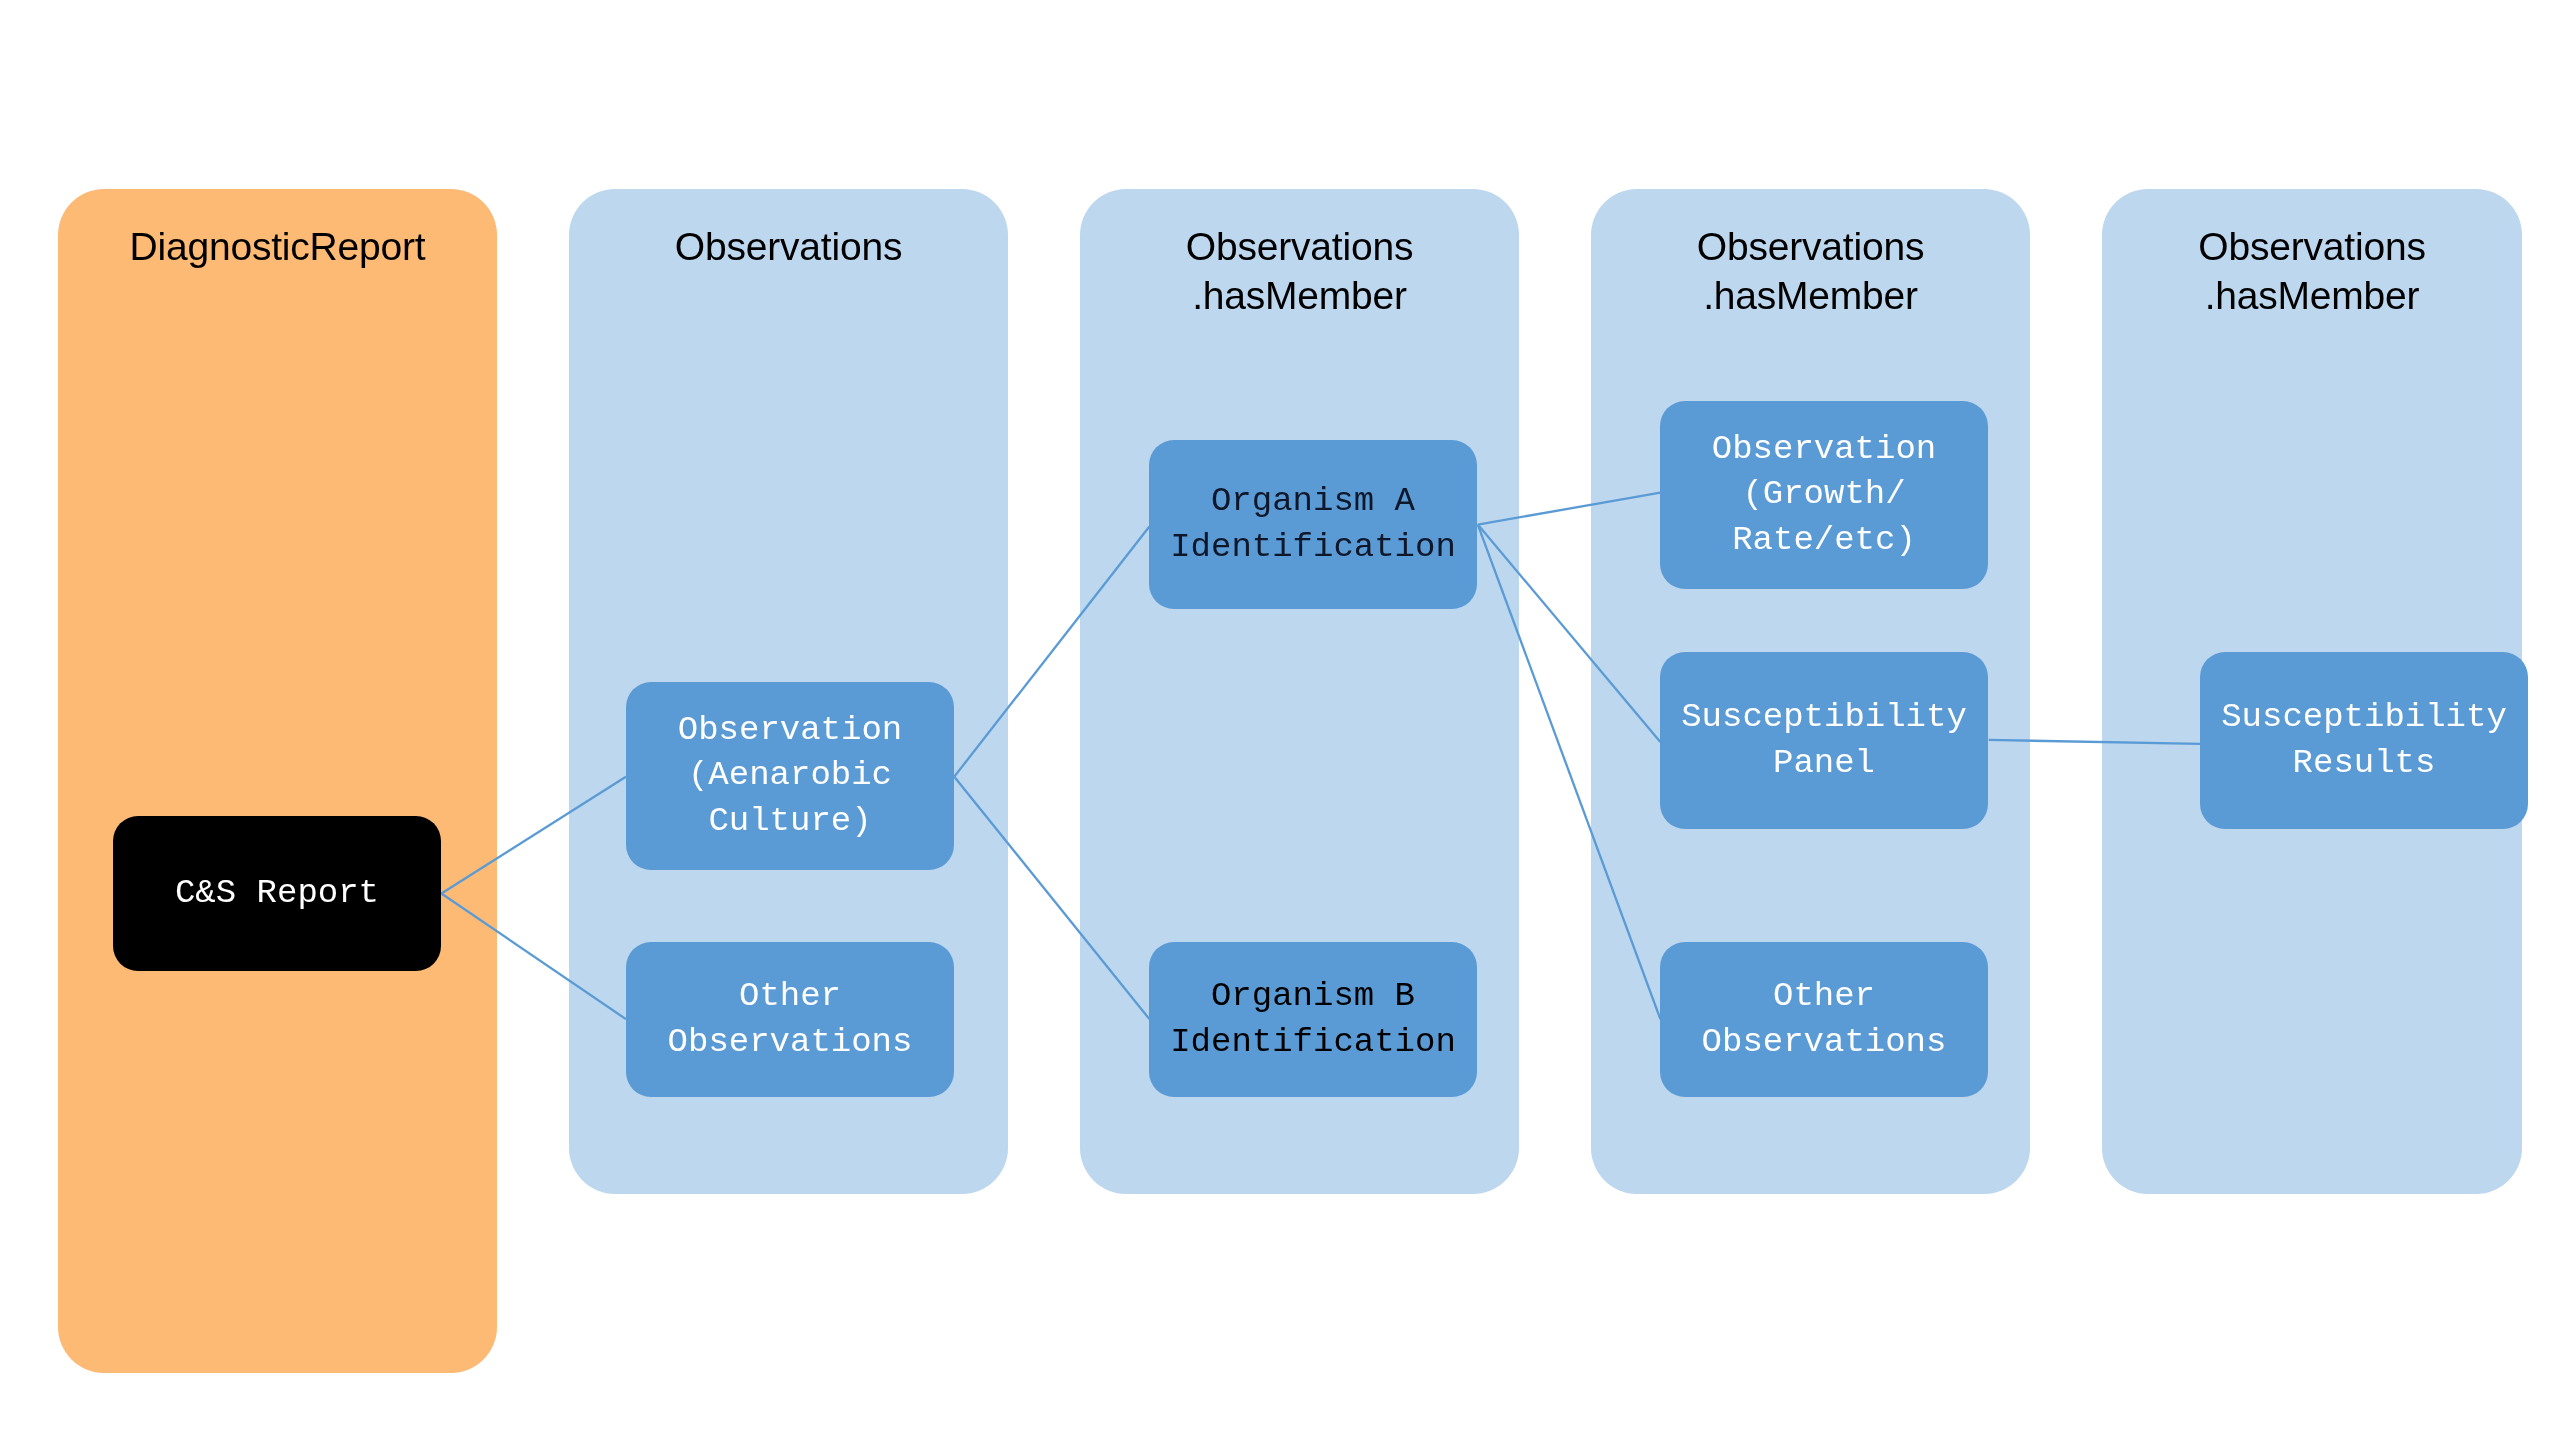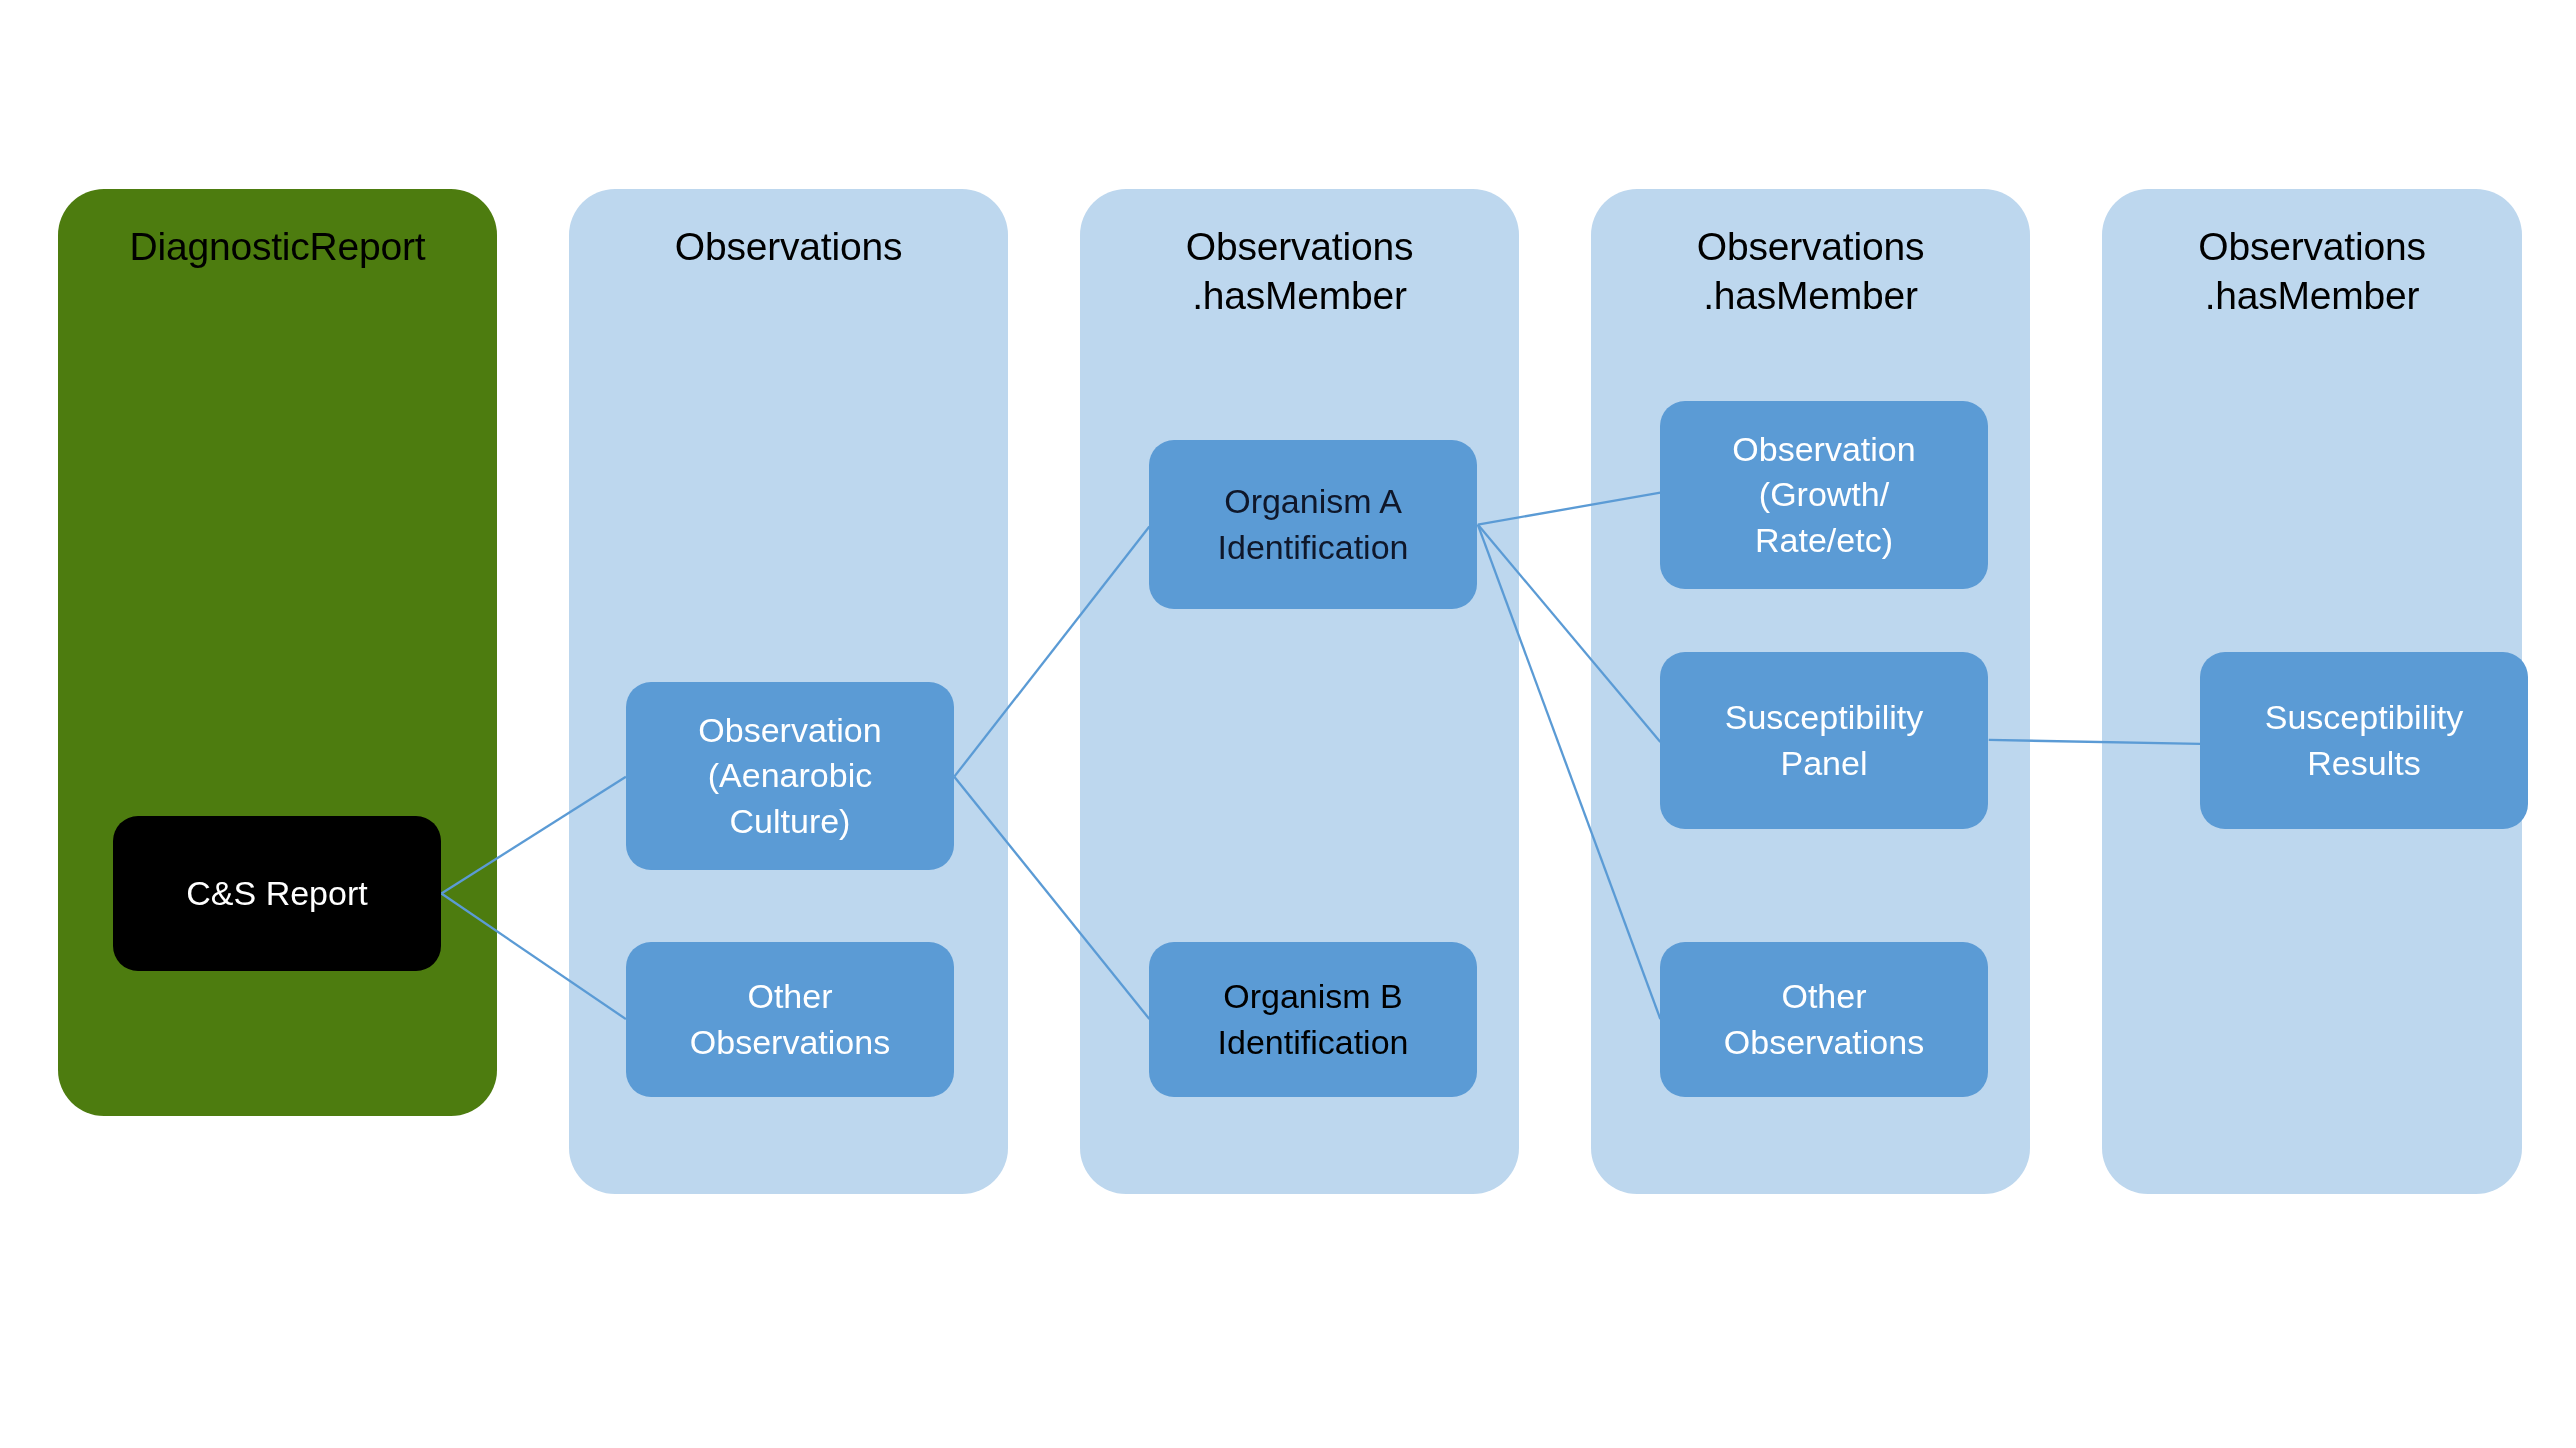--- a/index.html
+++ b/index.html
@@ -45,21 +45,21 @@
     position: absolute;
     background: #5B9BD5;
     border-radius: 25px;
     color: #FFFFFF;
     display: flex;
     align-items: center;
     justify-content: center;
     text-align: center;
     font-size: 34px;
     line-height: 1.33;
-    font-family: Liberation Sans, sans-serif;
+    font-family: Liberation Mono, monospace;
     white-space: pre-line;
     box-sizing: border-box;
     padding: 3.9px 9.7px;
     z-index: 3;
   }
 
   
   #connectors {
     position: absolute;
     left: 0;
@@ -68,21 +68,21 @@
     height: 1449px;
     z-index: 2;
     pointer-events: none;
   }
 </style>
 </head>
 <body>
 
 <div id="canvas" style="width: 2576px; height: 1449px; background: rgb(255, 255, 255);">
 
-  <div class="lane" style="left: 58px; top: 189px; width: 439px; height: 927px; background: #4d7c0f;">
+  <div class="lane" style="left: 58px; top: 189px; width: 439px; height: 1184px; background: #fdba74;">
     <div class="lane-title" style="color: rgb(0, 0, 0);">DiagnosticReport</div>
   </div>
 
   <div class="lane" style="left: 569px; top: 189px; width: 439px; height: 1005px; background: rgb(189, 215, 238);">
     <div class="lane-title" style="color: rgb(0, 0, 0);">Observations</div>
   </div>
 
   <div class="lane" style="left: 1080px; top: 189px; width: 439px; height: 1005px; background: rgb(189, 215, 238);">
     <div class="lane-title" style="color: rgb(0, 0, 0);">Observations
 .hasMember</div>

